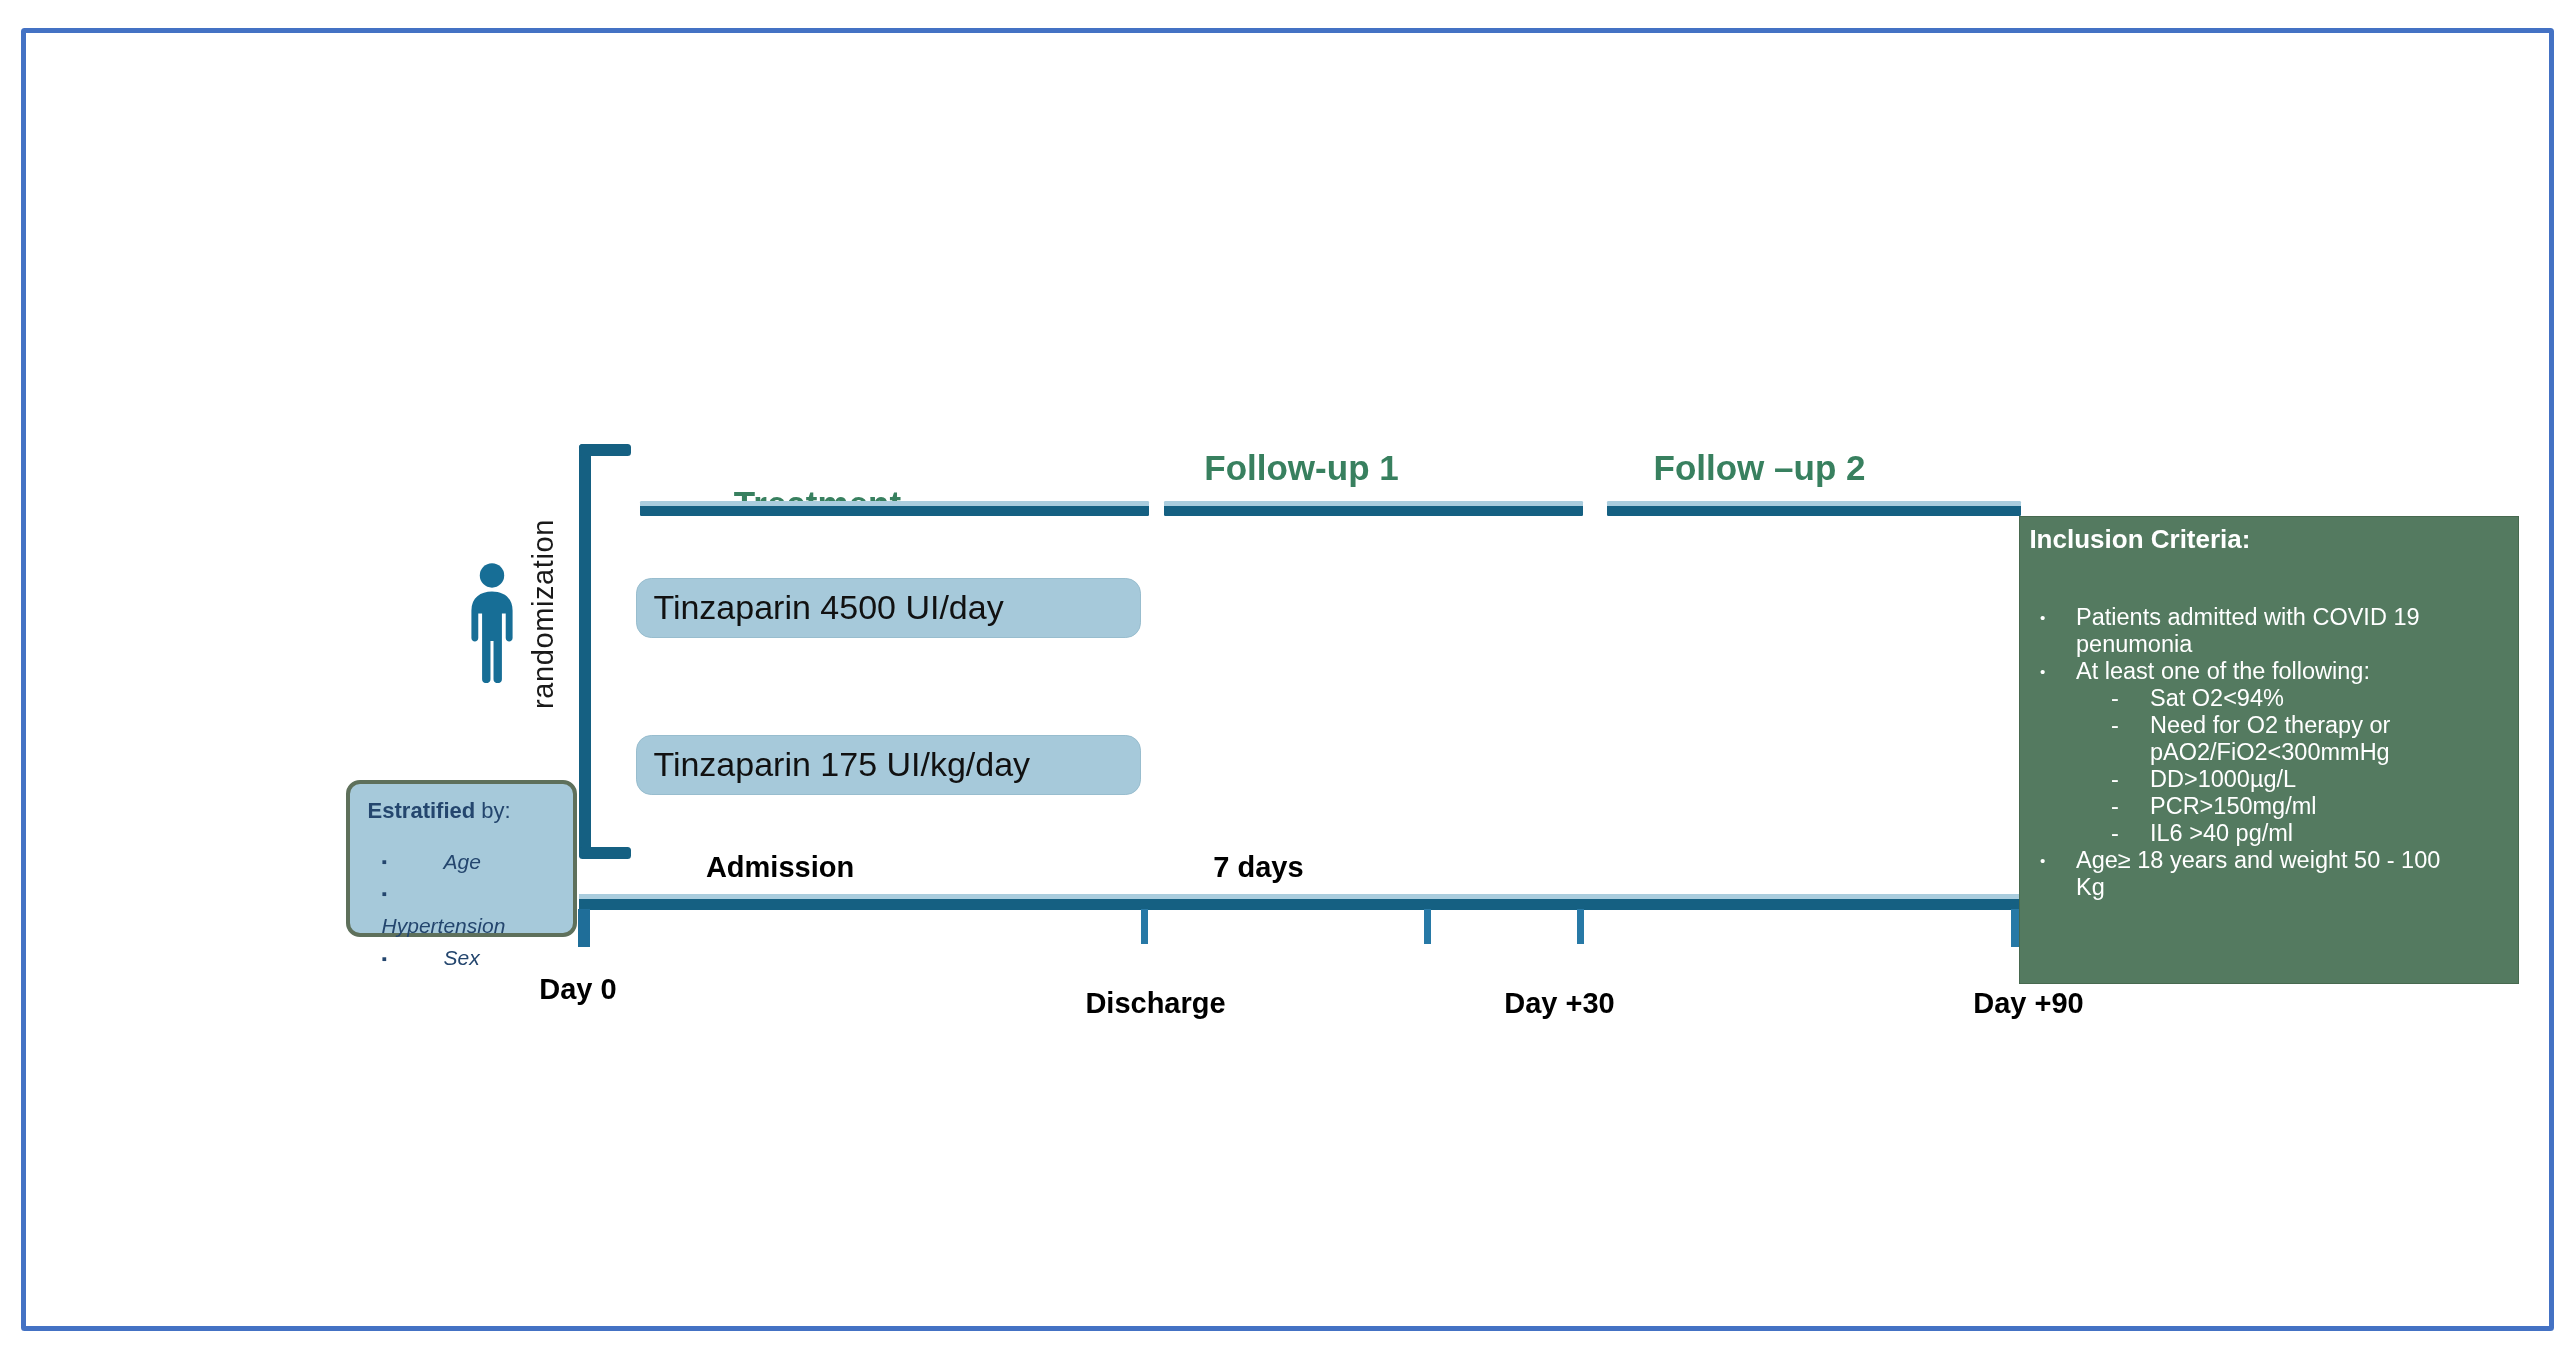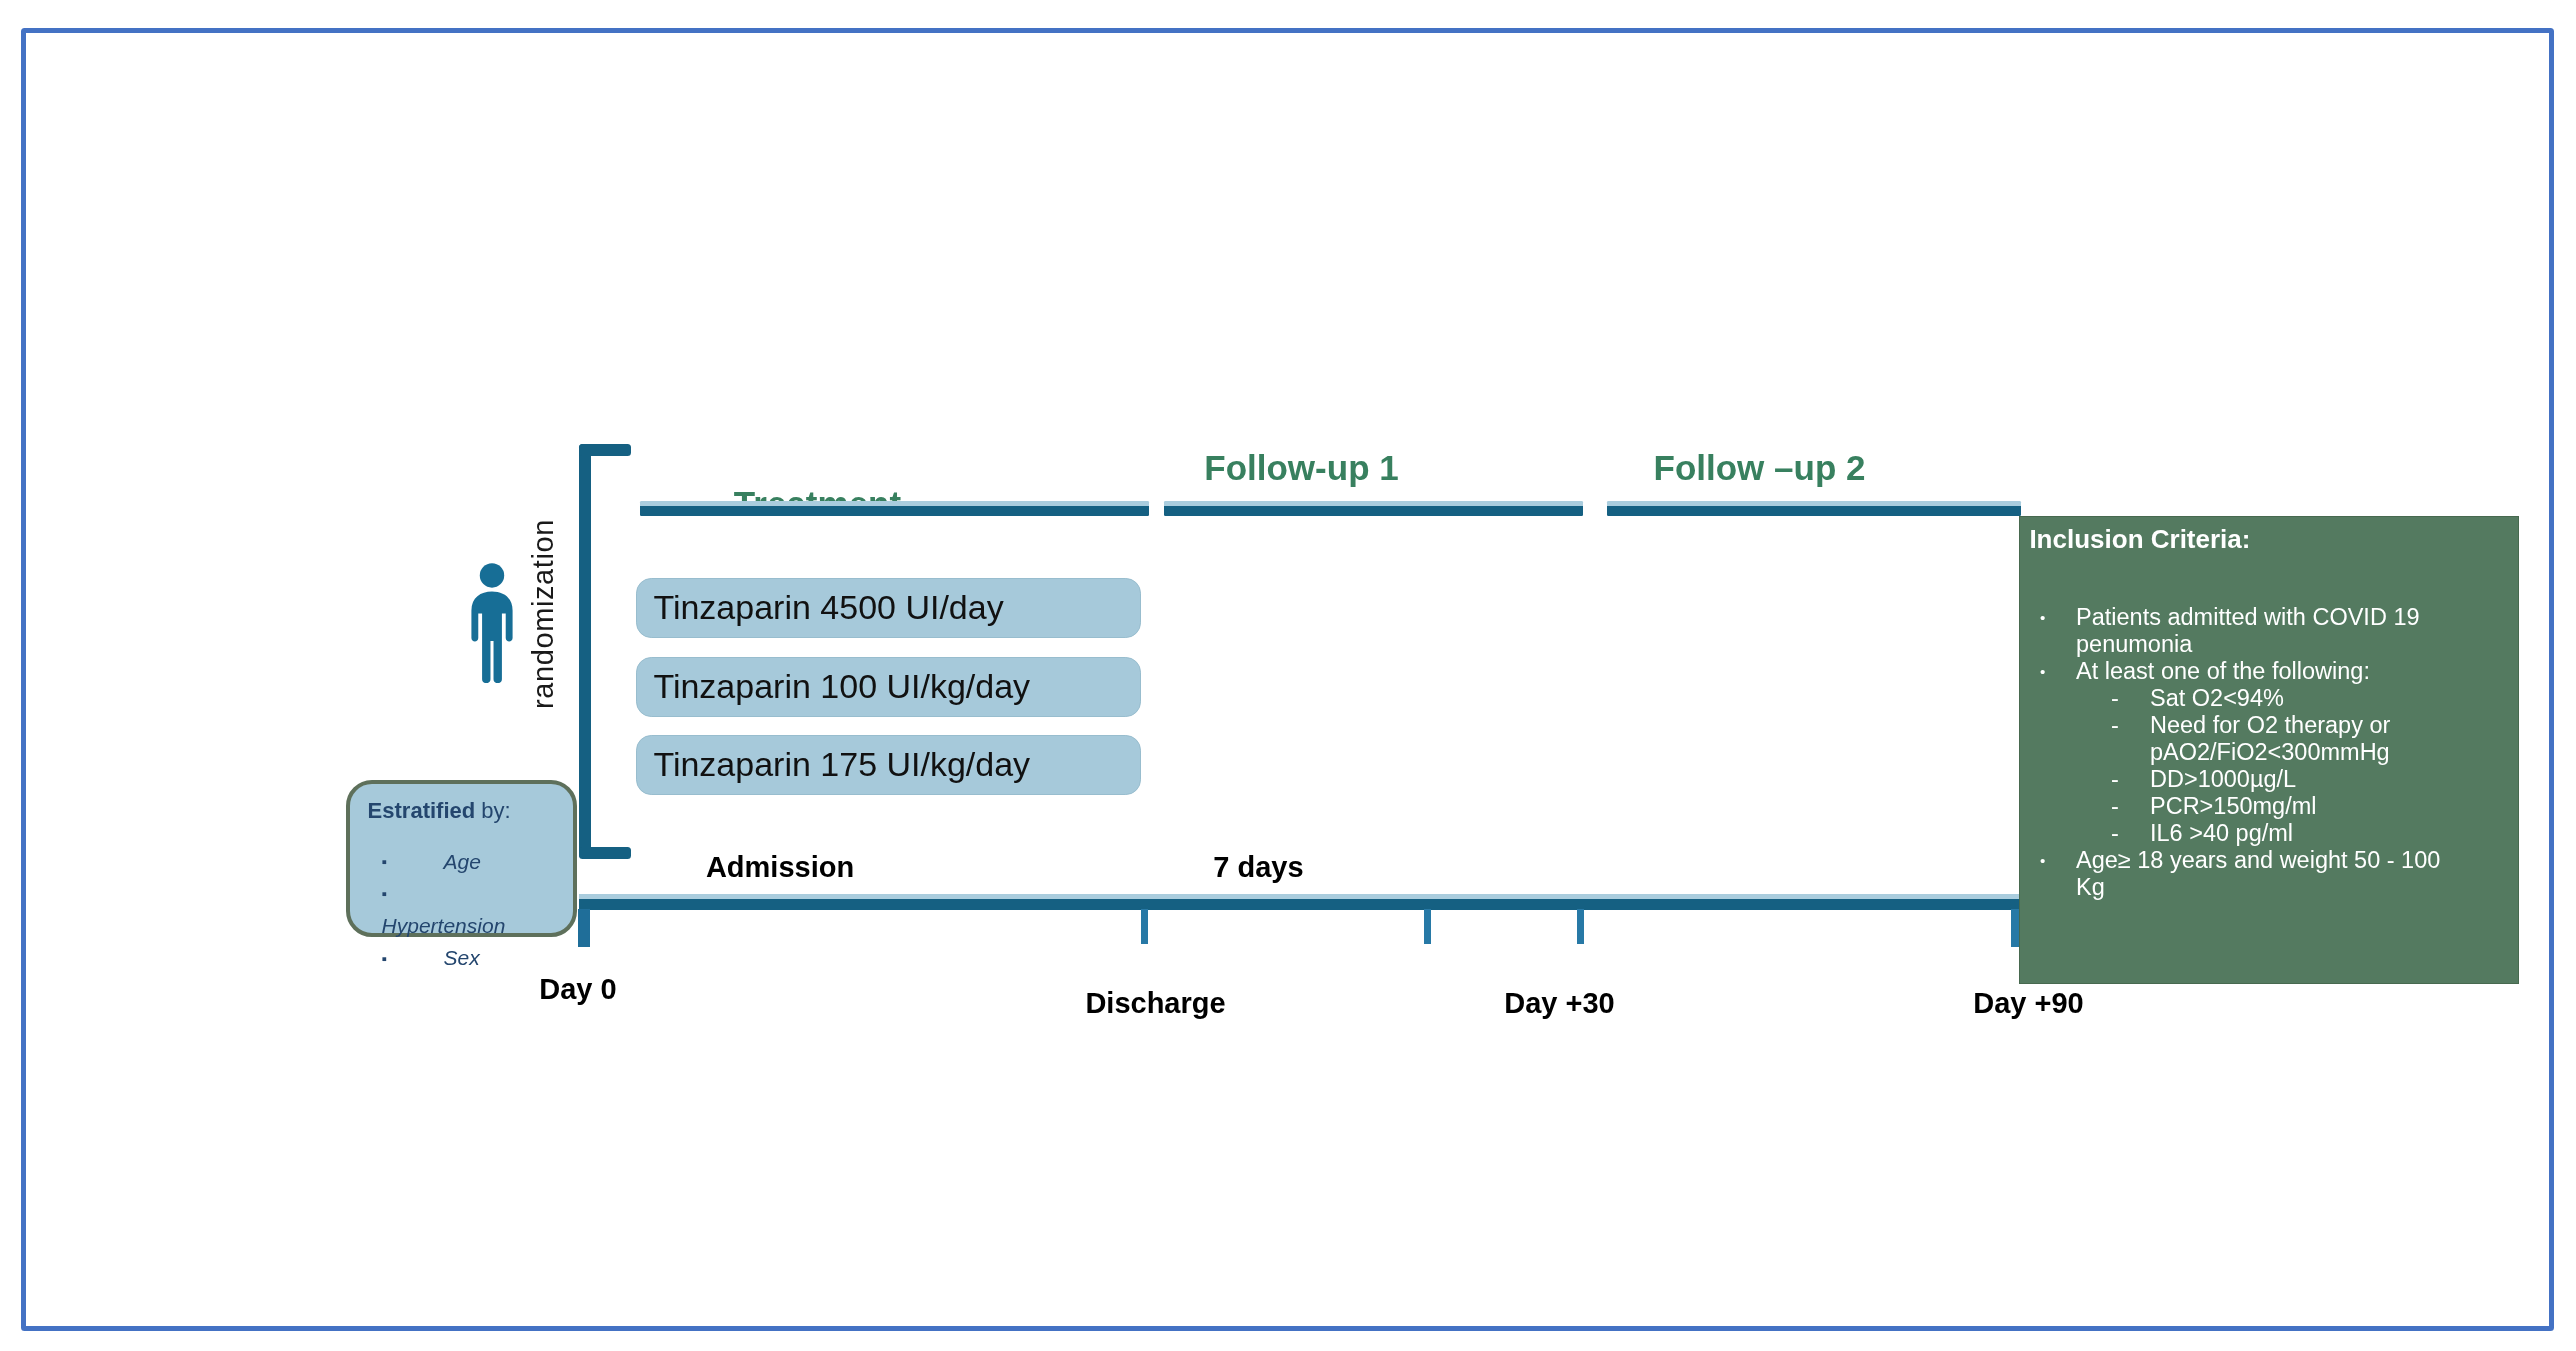--- a/index.html
+++ b/index.html
@@ -85,21 +85,21 @@
     position: absolute; left: 1179px; top: 642px; width: 256px; height: 114px;
     background: #A6C9DA; border: 1.2px solid #98BDCE; box-sizing: border-box;
     border-radius: 27px; color: #111111;
     font-size: 34px; line-height: 45px; padding: 11.7px 0 0 19px;
     white-space: pre-line; z-index: 2;
   }
 
   
   .strat-box {
     position: absolute; left: 346px; top: 780px; width: 231px; height: 157px;
-    background: #A6C9DA; border: 4.1px solid #5E705B; border-radius: 26px;
+    background: #A6C9DA; border: 4.1px solid #5E705B; border-radius: 14px;
     box-sizing: border-box; color: #24466E;
     padding: 13px 9.4px 0 17.6px; z-index: 3;
   }
   .strat-title { font-size: 22px; line-height: 28px; }
   .strat-title .tb { font-weight: bold; }
   .strat-items { margin-top: 21px; font-style: italic; }
   .strat-item { font-size: 21px; line-height: 32px; padding-left: 14px; }
   .strat-item .sq { display: inline-block; width: 62px; font-size: 15.2px; vertical-align: 1.8px; }
 
   
@@ -153,21 +153,20 @@
 
   <div class="phase-hdr hdr-treatment">Treatment</div>
   <div class="phase-hdr hdr-fu1">Follow-up 1</div>
   <div class="phase-hdr hdr-fu2">Follow –up 2</div>
 
   <div class="teal-bar bar-treatment"></div>
   <div class="teal-bar bar-fu1"></div>
   <div class="teal-bar bar-fu2"></div>
 
   <div class="arm-box arm-1">Tinzaparin 4500 UI/day</div>
-  <div class="arm-box arm-2">Tinzaparin 100 UI/kg/day</div>
   <div class="arm-box arm-3">Tinzaparin 175 UI/kg/day</div>
 
 
   <div class="strat-box">
     <div class="strat-title"><span class="tb">Estratified</span><span> by:</span></div>
     <div class="strat-items">
       <div class="strat-item"><span class="sq">▪</span><span>Age</span></div>
       <div class="strat-item"><span class="sq">▪</span><span>Hypertension</span></div>
       <div class="strat-item"><span class="sq">▪</span><span>Sex</span></div>
     </div>

